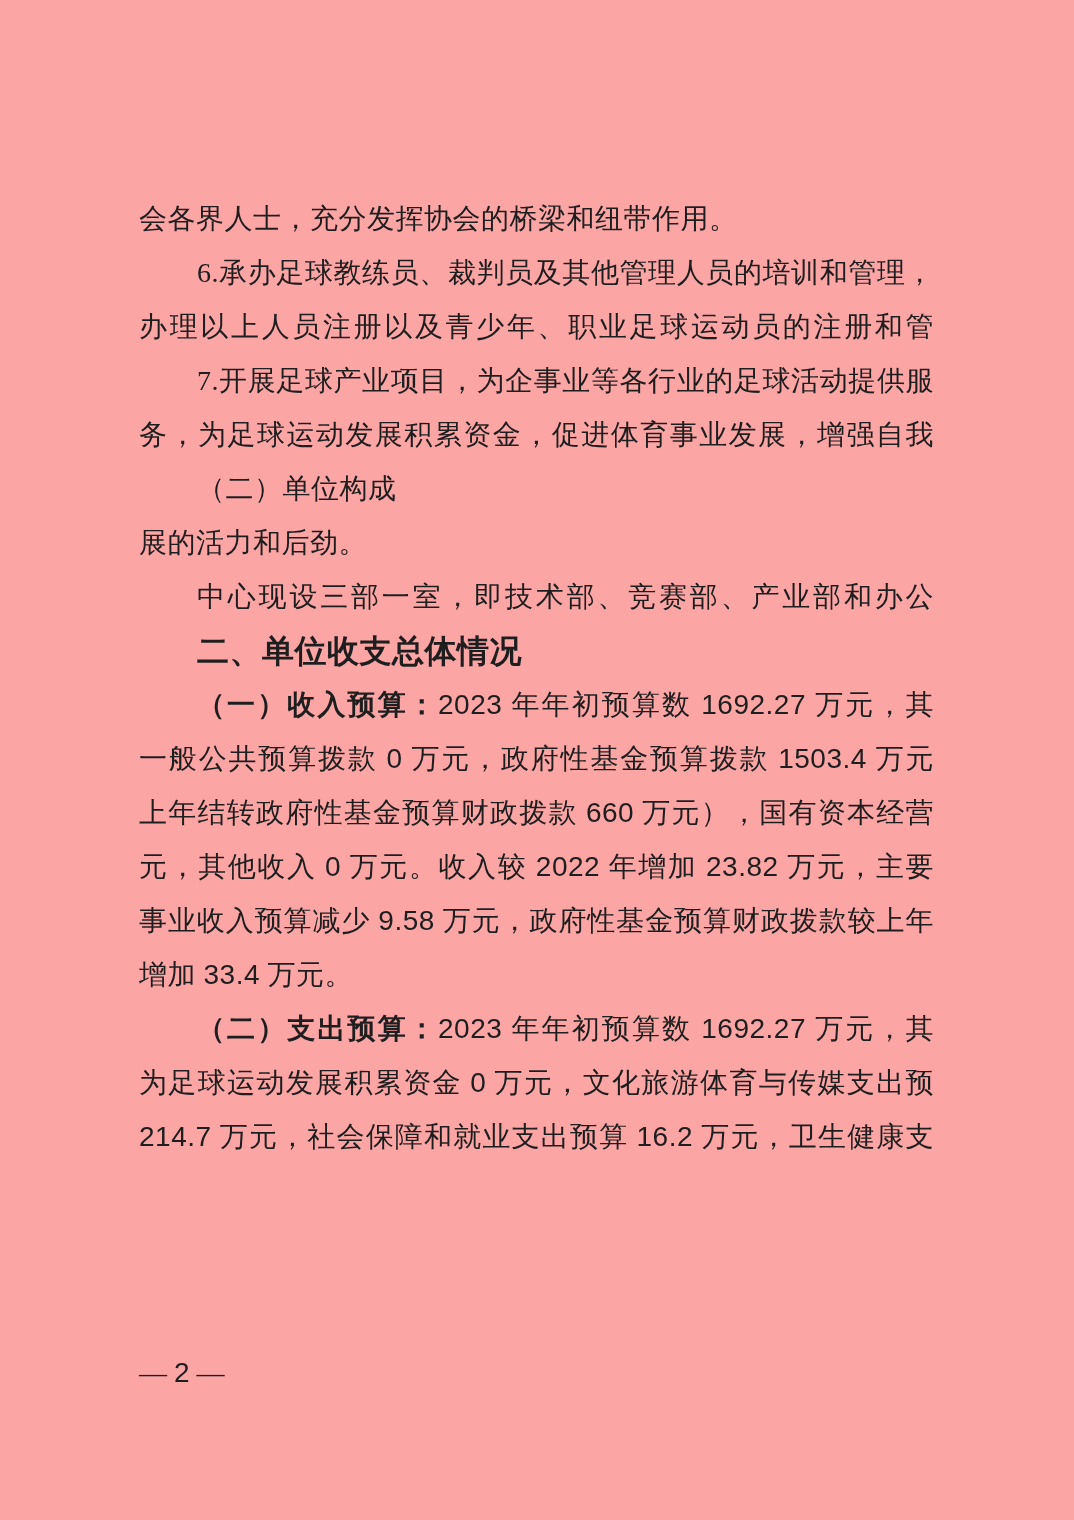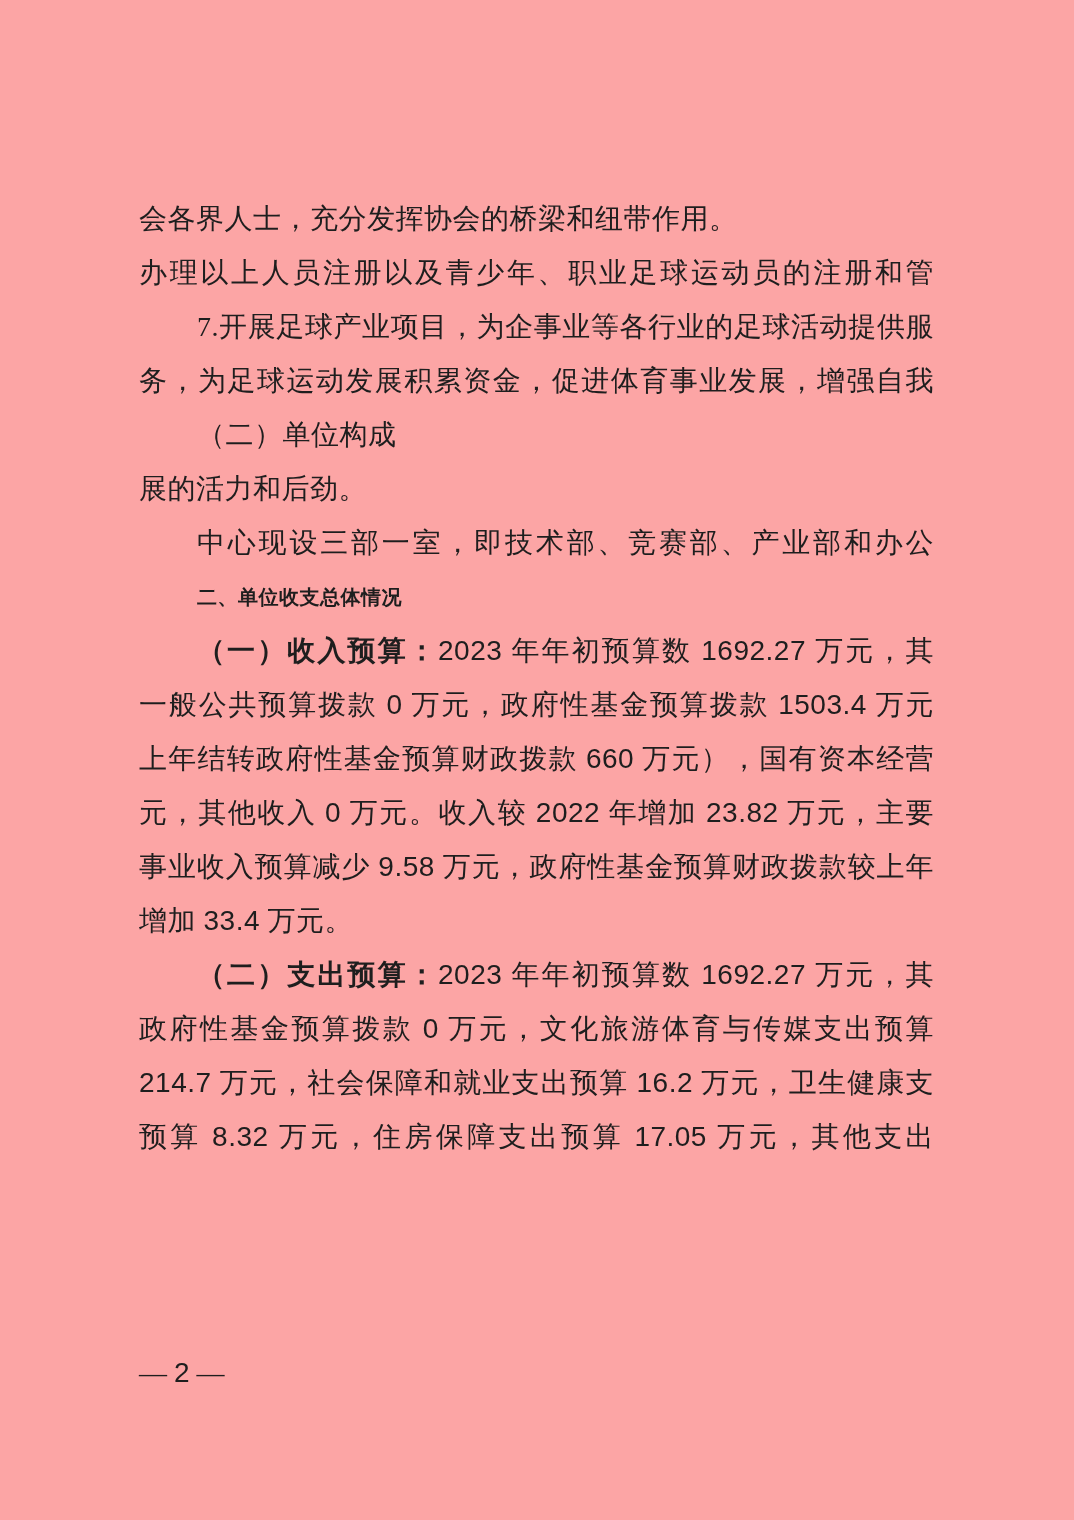--- a/index.html
+++ b/index.html
@@ -29,21 +29,21 @@
     letter-spacing: 0.5px;
   }
   .line.j {
     text-align: justify;
     text-align-last: justify;
   }
   .line.ind { text-indent: 58px; }
   .line.hd {
     font-family: "Liberation Sans", "DejaVu Sans", sans-serif;
     font-weight: 700;
-    font-size: 20px;
+    font-size: 32px;
   }
   .seg-k { font-family: inherit; }
   .seg-n { font-family: "Liberation Sans", "DejaVu Sans", sans-serif; }
   .seg-b { font-weight: 600; }
   .footer {
     position: absolute;
     left: 139px;
     top: 1346px;
     font-family: "Liberation Serif", "DejaVu Serif", serif;
     font-size: 28px;
@@ -51,32 +51,32 @@
     color: #1e1e1e;
   }
   .footer .seg-n { font-family: "Liberation Sans", "DejaVu Sans", sans-serif; }
 </style>
 </head>
 <body>
 
 <div class="page">
   <div class="content" id="content">
       <div class="line"><span class="seg-k">会各界人士，充分发挥协会的桥梁和纽带作用。</span></div>
+      <div class="line j ind"><span class="seg-k">6.承办足球教练员、裁判员及其他管理人员的培训和管理，</span></div>
       <div class="line j"><span class="seg-k">办理以上人员注册以及青少年、职业足球运动员的注册和管理。</span></div>
       <div class="line j ind"><span class="seg-k">7.开展足球产业项目，为企事业等各行业的足球活动提供服</span></div>
       <div class="line j"><span class="seg-k">务，为足球运动发展积累资金，促进体育事业发展，增强自我发</span></div>
       <div class="line ind"><span class="seg-k">（二）单位构成</span></div>
       <div class="line"><span class="seg-k">展的活力和后劲。</span></div>
       <div class="line j ind"><span class="seg-k">中心现设三部一室，即技术部、竞赛部、产业部和办公室，</span></div>
       <div class="line ind hd"><span class="seg-k">二、单位收支总体情况</span></div>
       <div class="line j ind"><span class="seg-b">（一）收入预算：</span><span class="seg-n">2023</span><span class="seg-k"> 年年初预算数 </span><span class="seg-n">1692.27</span><span class="seg-k"> 万元，其中：</span></div>
       <div class="line j"><span class="seg-k">一般公共预算拨款 </span><span class="seg-n">0</span><span class="seg-k"> 万元，政府性基金预算拨款 </span><span class="seg-n">1503.4</span><span class="seg-k"> 万元（含</span></div>
       <div class="line j"><span class="seg-k">上年结转政府性基金预算财政拨款 </span><span class="seg-n">660</span><span class="seg-k"> 万元），国有资本经营预</span></div>
       <div class="line j"><span class="seg-k">元，其他收入 </span><span class="seg-n">0</span><span class="seg-k"> 万元。收入较 </span><span class="seg-n">2022</span><span class="seg-k"> 年增加 </span><span class="seg-n">23.82</span><span class="seg-k"> 万元，主要是</span></div>
       <div class="line j"><span class="seg-k">事业收入预算减少 </span><span class="seg-n">9.58</span><span class="seg-k"> 万元，政府性基金预算财政拨款较上年</span></div>
       <div class="line"><span class="seg-k">增加 </span><span class="seg-n">33.4</span><span class="seg-k"> 万元。</span></div>
       <div class="line j ind"><span class="seg-b">（二）支出预算：</span><span class="seg-n">2023</span><span class="seg-k"> 年年初预算数 </span><span class="seg-n">1692.27</span><span class="seg-k"> 万元，其中：</span></div>
-      <div class="line j"><span class="seg-k">政府性基金预算拨款 </span><span class="seg-n">0</span><span class="seg-k"> 万元，文化旅游体育与传媒支出预算</span></div>
+      <div class="line j"><span class="seg-k">为足球运动发展积累资金 </span><span class="seg-n">0</span><span class="seg-k"> 万元，文化旅游体育与传媒支出预算</span></div>
       <div class="line j"><span class="seg-n">214.7</span><span class="seg-k"> 万元，社会保障和就业支出预算 </span><span class="seg-n">16.2</span><span class="seg-k"> 万元，卫生健康支出</span></div>
-      <div class="line j"><span class="seg-k">预算 </span><span class="seg-n">8.32</span><span class="seg-k"> 万元，住房保障支出预算 </span><span class="seg-n">17.05</span><span class="seg-k"> 万元，其他支出 </span></div>
     </div>
   <div class="footer" id="footer"><span class="seg-k">— </span><span class="seg-n">2</span><span class="seg-k"> —</span></div>
 </div>
 
 </body></html>

